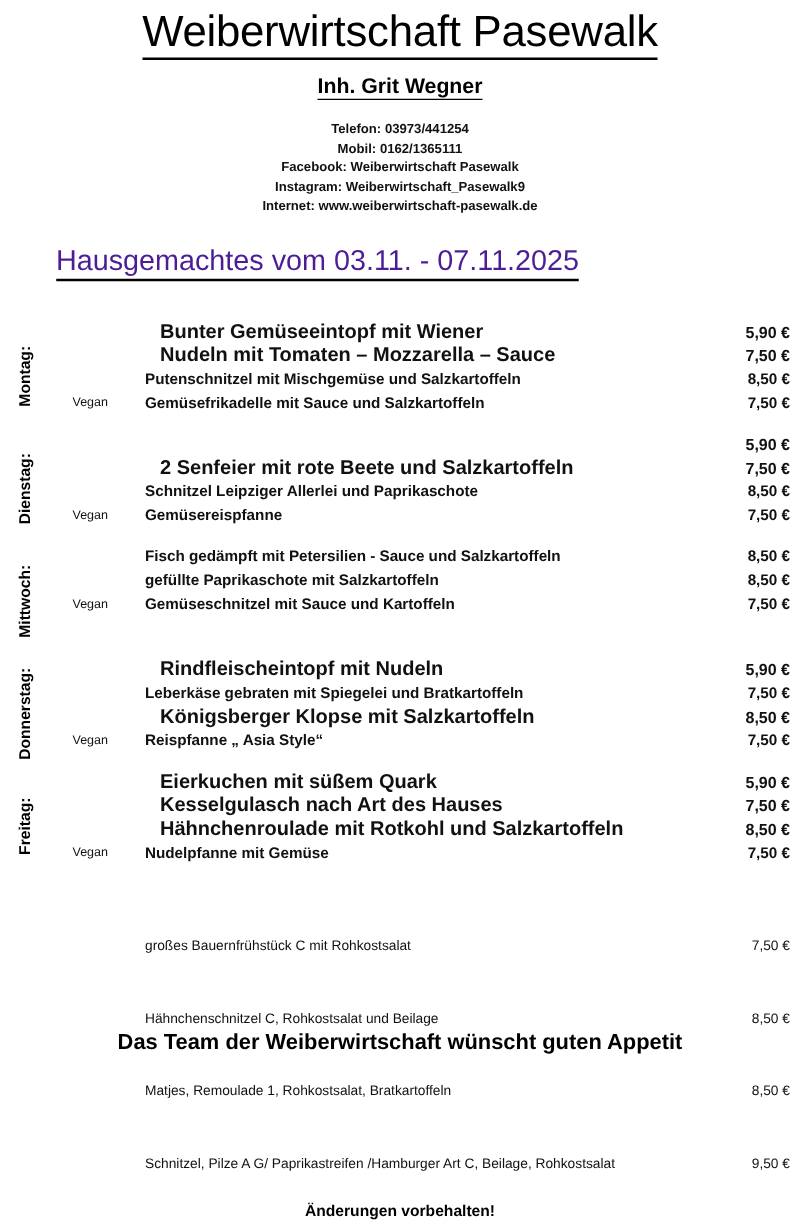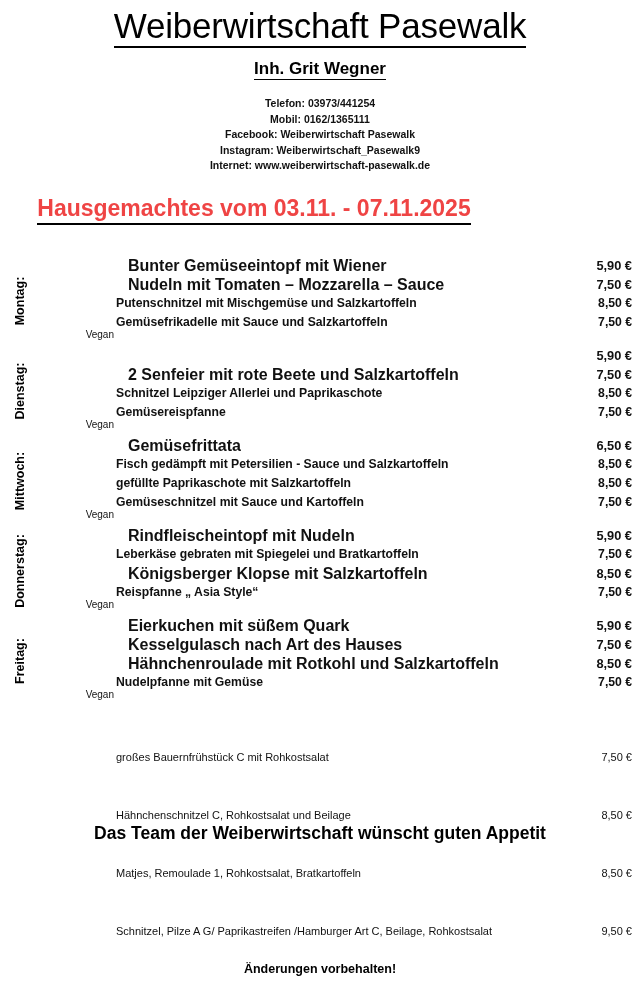--- a/index.html
+++ b/index.html
@@ -68,22 +68,22 @@
     color: #111;
   }
 
   .period {
     position: absolute;
     top: 195px;
     left: 0;
     width: 508px;
     text-align: center;
     font-size: 23px;
-    font-weight: bold;
-    color: #ef4444;
+    font-weight: normal;
+    color: #4c1d95;
   }
   .period span.u {
     border-bottom: 2.2px solid #000;
     padding-bottom: 2px;
   }
 
   
   .days {
     position: absolute;
     top: 256px;
@@ -120,23 +120,23 @@
   }
   .row {
     position: relative;
     height: 19px;
     line-height: 19px;
     white-space: nowrap;
   }
   .tag {
     position: absolute;
     left: 58px;
-    top: 12px;
+    top: 0;
     width: 56px;
-    text-align: right;
+    text-align: left;
     font-size: 10px;
     font-weight: normal;
     color: #111;
   }
   .dish {
     position: absolute;
     left: 116px;
     top: 0;
     font-size: 12.2px;
     font-weight: bold;
@@ -284,25 +284,20 @@
             <div class="dish">Gemüsereispfanne</div>
             <div class="price">7,50 €</div>
           </div>
         </div>
       </div>
       <div class="day-block">
         <div class="day-label">
           <span>Mittwoch:</span>
         </div>
         <div class="rows">
-          <div class="row big">
-            <div class="tag"></div>
-            <div class="dish">Gemüsefrittata</div>
-            <div class="price">6,50 €</div>
-          </div>
           <div class="row">
             <div class="tag"></div>
             <div class="dish">Fisch gedämpft mit Petersilien  - Sauce und Salzkartoffeln</div>
             <div class="price">8,50 €</div>
           </div>
           <div class="row">
             <div class="tag"></div>
             <div class="dish">gefüllte Paprikaschote mit Salzkartoffeln</div>
             <div class="price">8,50 €</div>
           </div>

